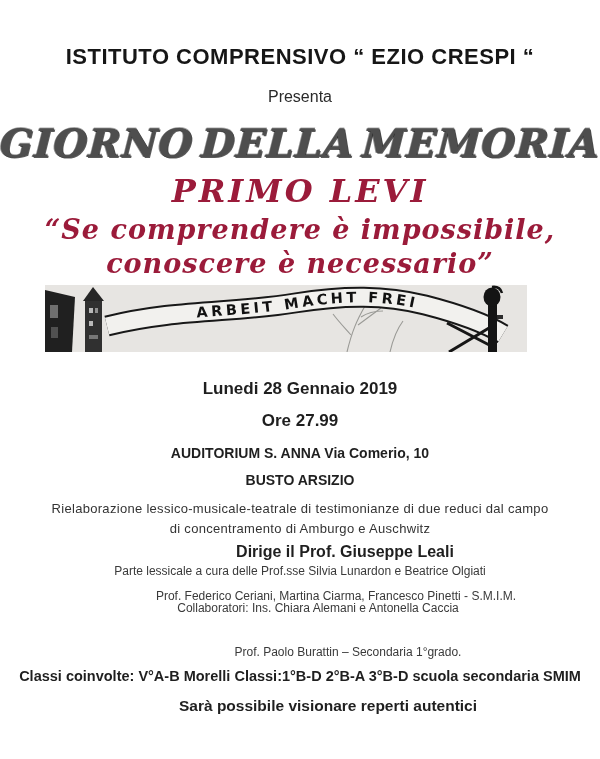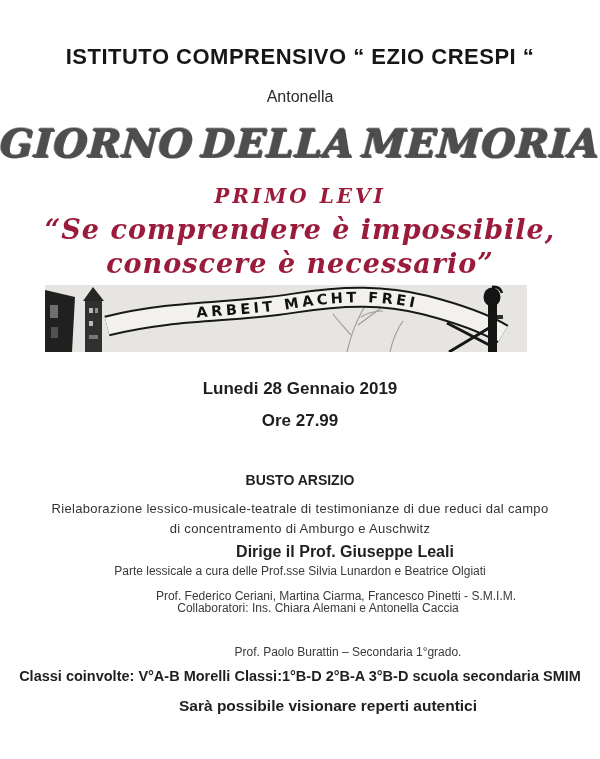--- a/index.html
+++ b/index.html
@@ -37,25 +37,25 @@
     font-style: italic;
     font-weight: 700;
     font-size: 39px;
     letter-spacing: 1px;
     word-spacing: -0.18em;
     color: #4e4e4e;
     text-shadow: 1px 1px 0 rgba(0,0,0,0.65), -1px 0 0 rgba(0,0,0,0.45), 0 -1px 0 rgba(0,0,0,0.35);
     transform: skewX(-3deg);
   }
   .primo-levi {
-    top: 184px;
+    top: 172px;
     font-family: "DejaVu Serif", serif;
     font-style: italic;
     font-weight: 700;
-    font-size: 20px;
+    font-size: 32px;
     letter-spacing: 3px;
     color: #9b1b3a;
   }
   .quote {
     font-family: "DejaVu Serif", serif;
     font-style: italic;
     font-weight: 700;
     font-size: 27px;
     letter-spacing: 1px;
     color: #9b1b3a;
@@ -85,21 +85,21 @@
   .professors-2  { top: 645px; margin-left: 48px; }
   .classes { top: 668px; font-size: 14.5px; font-weight: 700; }
   .footer-note { top: 697px; font-size: 15.5px; font-weight: 700; margin-left: 28px; }
 </style>
 </head>
 <body>
 
 <div class="poster">
 
   <div class="line institution">ISTITUTO COMPRENSIVO “ EZIO CRESPI “</div>
-  <div class="line presents">Antonella</div>
+  <div class="line presents">Presenta</div>
   <div class="line memoria-title">GIORNO DELLA MEMORIA</div>
   <div class="line primo-levi">PRIMO LEVI</div>
   <div class="line quote quote-1">“Se comprendere è impossibile,</div>
   <div class="line quote quote-2">conoscere è necessario”</div>
 
   <div class="gate">
     <svg viewBox="0 0 482 67" xmlns="http://www.w3.org/2000/svg">
       <rect width="482" height="67" fill="#e7e5e2"></rect>
 
       <g stroke="#9a9a96" stroke-width="1.1" fill="none">
@@ -139,20 +139,21 @@
         <rect x="443" y="16" width="9" height="51" fill="#141414"></rect>
         <ellipse cx="447" cy="12" rx="8.5" ry="9.5" fill="#141414"></ellipse>
         <path d="M 447 2 q 8 -1 10 6" stroke="#141414" stroke-width="2.5" fill="none"></path>
         <rect x="452" y="30" width="6" height="4" fill="#2c2c2c"></rect>
       </g>
     </svg>
   </div>
 
   <div class="line event-date">Lunedi 28 Gennaio 2019</div>
   <div class="line event-time">Ore 27.99</div>
+  <div class="line venue">AUDITORIUM S. ANNA Via Comerio, 10</div>
   <div class="line city">BUSTO ARSIZIO</div>
 
   <div class="line desc desc-1">Rielaborazione  lessico-musicale-teatrale  di  testimonianze  di due reduci  dal campo</div>
   <div class="line desc desc-2">di  concentramento  di  Amburgo  e  Auschwitz</div>
 
   <div class="line director">Dirige il Prof. Giuseppe Leali</div>
   <div class="line small lexical">Parte  lessicale a cura delle  Prof.sse Silvia Lunardon e  Beatrice  Olgiati</div>
   <div class="line small collaborators">Collaboratori: Ins. Chiara Alemani e Antonella Caccia</div>
   <div class="line small professors-1">Prof. Federico Ceriani, Martina Ciarma, Francesco Pinetti - S.M.I.M.</div>
   <div class="line small professors-2">Prof. Paolo Burattin – Secondaria 1°grado.</div>

